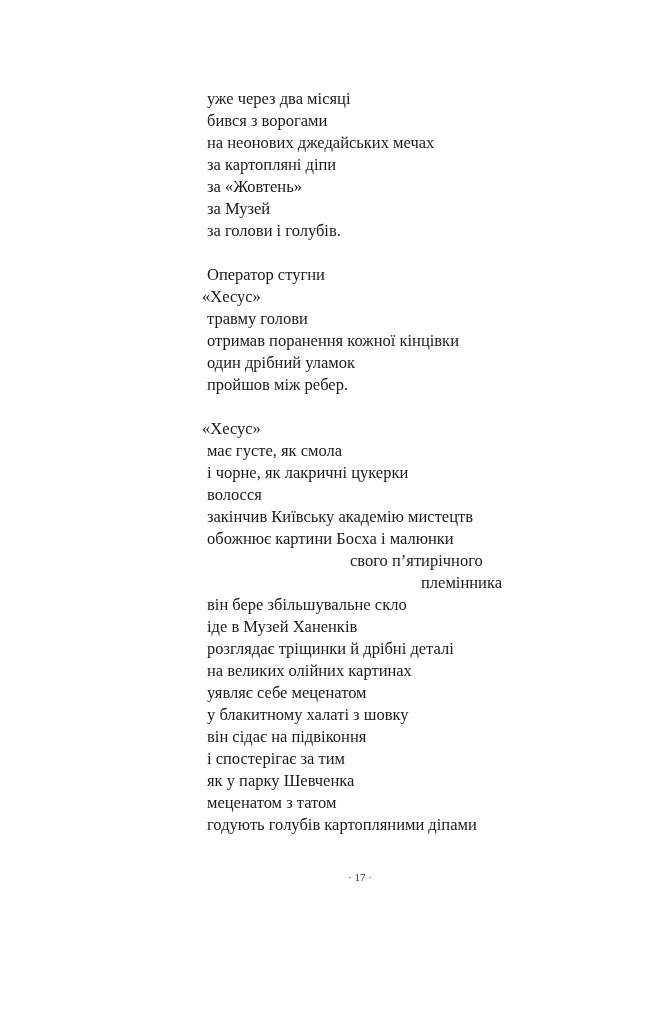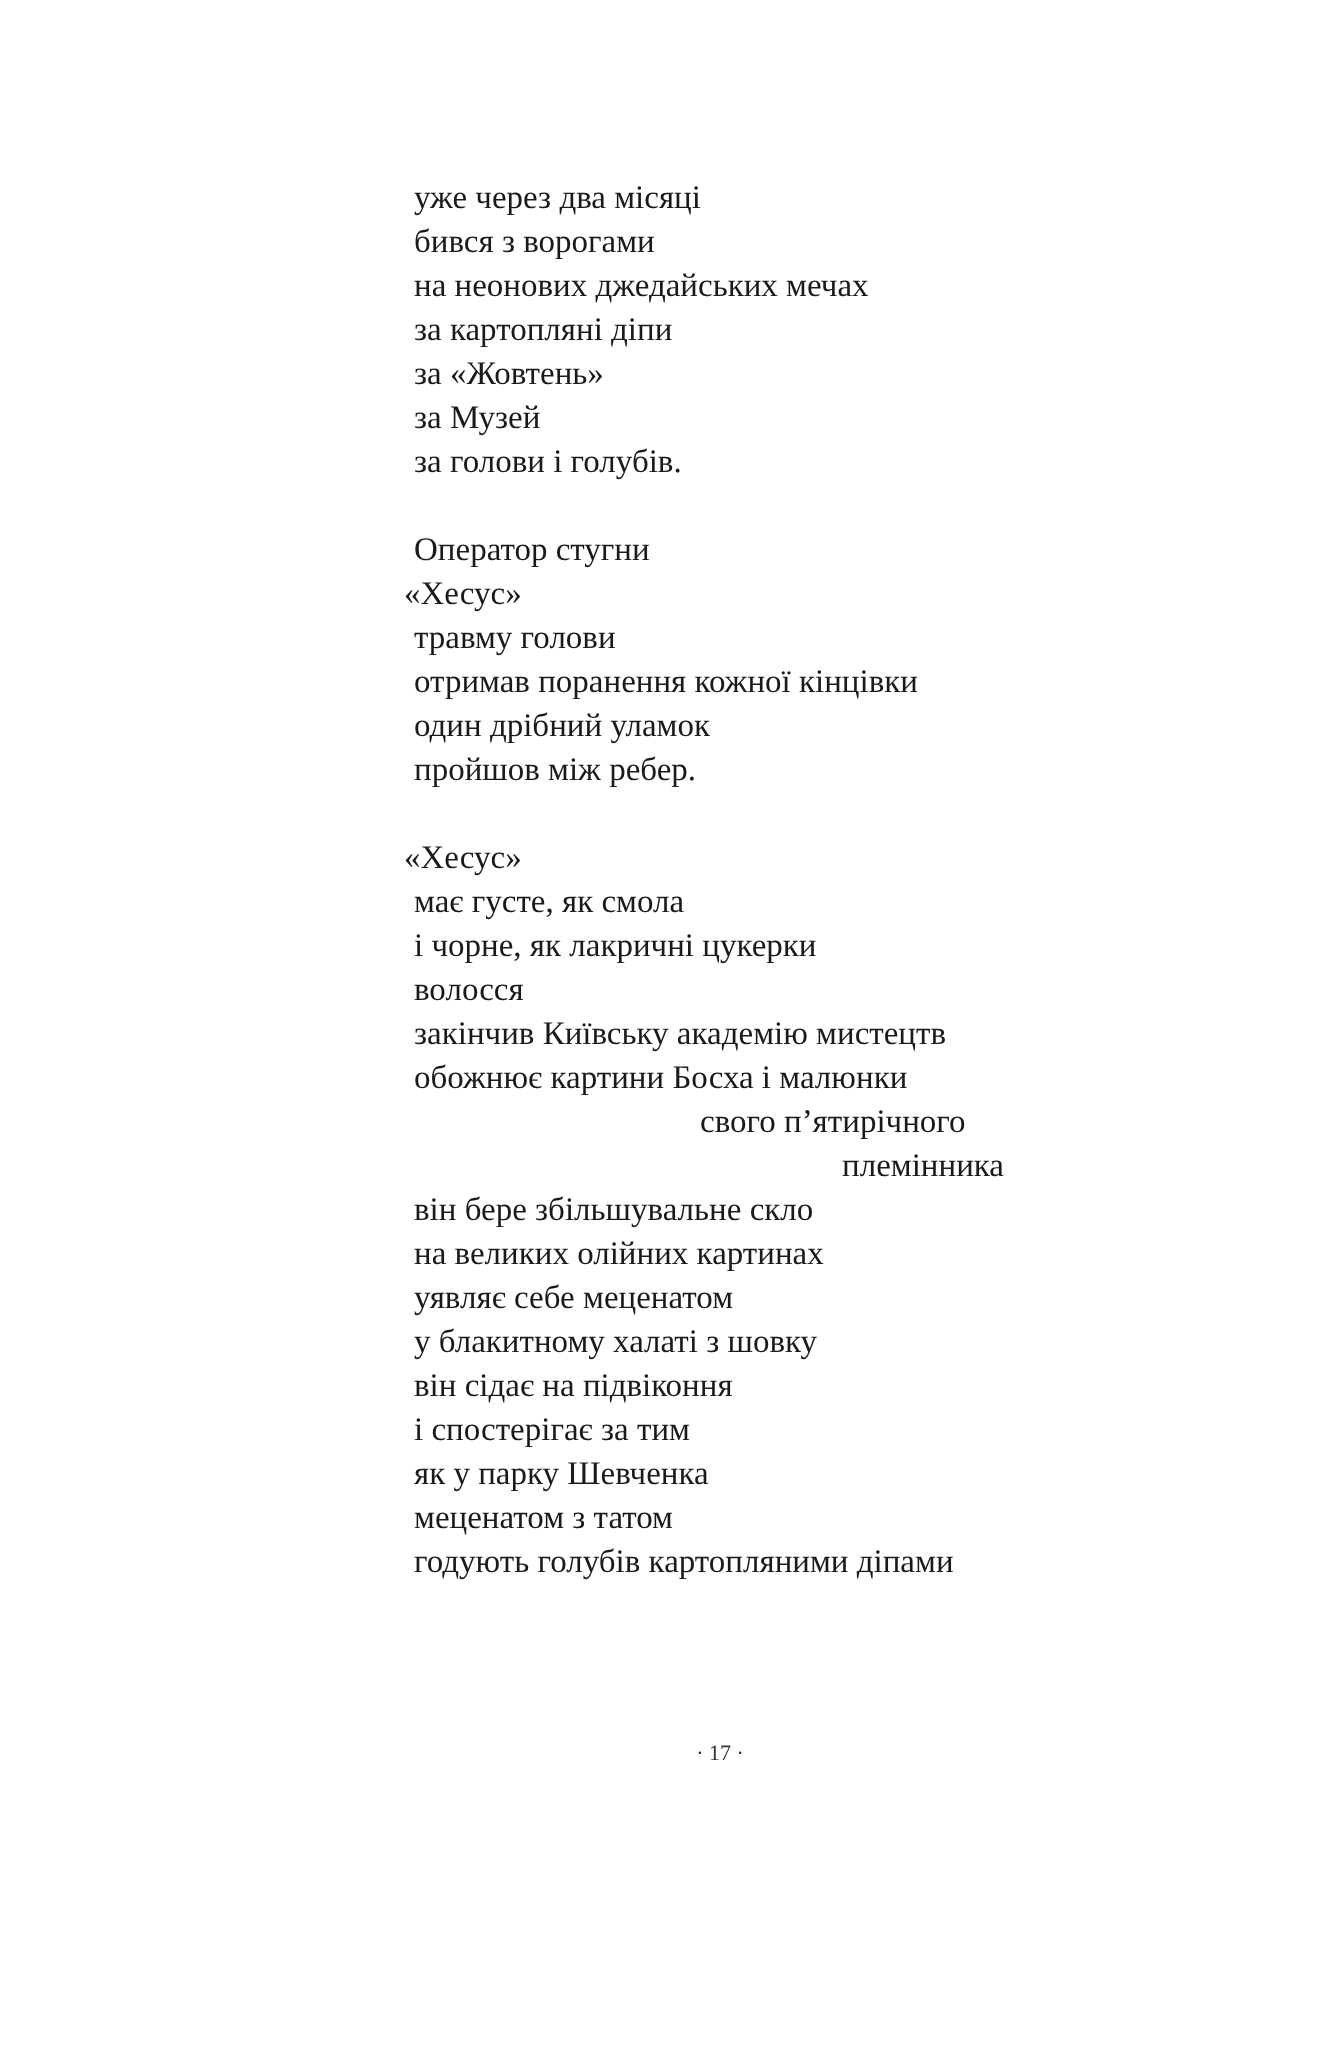--- a/index.html
+++ b/index.html
@@ -87,20 +87,22 @@
     <div class="stanza">
       <span class="line quote-start">«Хесус»</span>
       <span class="line">має густе, як смола</span>
       <span class="line">і чорне, як лакричні цукерки</span>
       <span class="line">волосся</span>
       <span class="line">закінчив Київську академію мистецтв</span>
       <span class="line">обожнює картини Босха і малюнки</span>
       <span class="line indent-1">свого п’ятирічного</span>
       <span class="line indent-2">племінника</span>
       <span class="line">він бере збільшувальне скло</span>
+      <span class="line">іде в Музей Ханенків</span>
+      <span class="line">розглядає тріщинки й дрібні деталі</span>
       <span class="line">на великих олійних картинах</span>
       <span class="line">уявляє себе меценатом</span>
       <span class="line">у блакитному халаті з шовку</span>
       <span class="line">він сідає на підвіконня</span>
       <span class="line">і спостерігає за тим</span>
       <span class="line">як у парку Шевченка</span>
       <span class="line">меценатом з татом</span>
       <span class="line">годують голубів картопляними діпами</span>
     </div>
 

